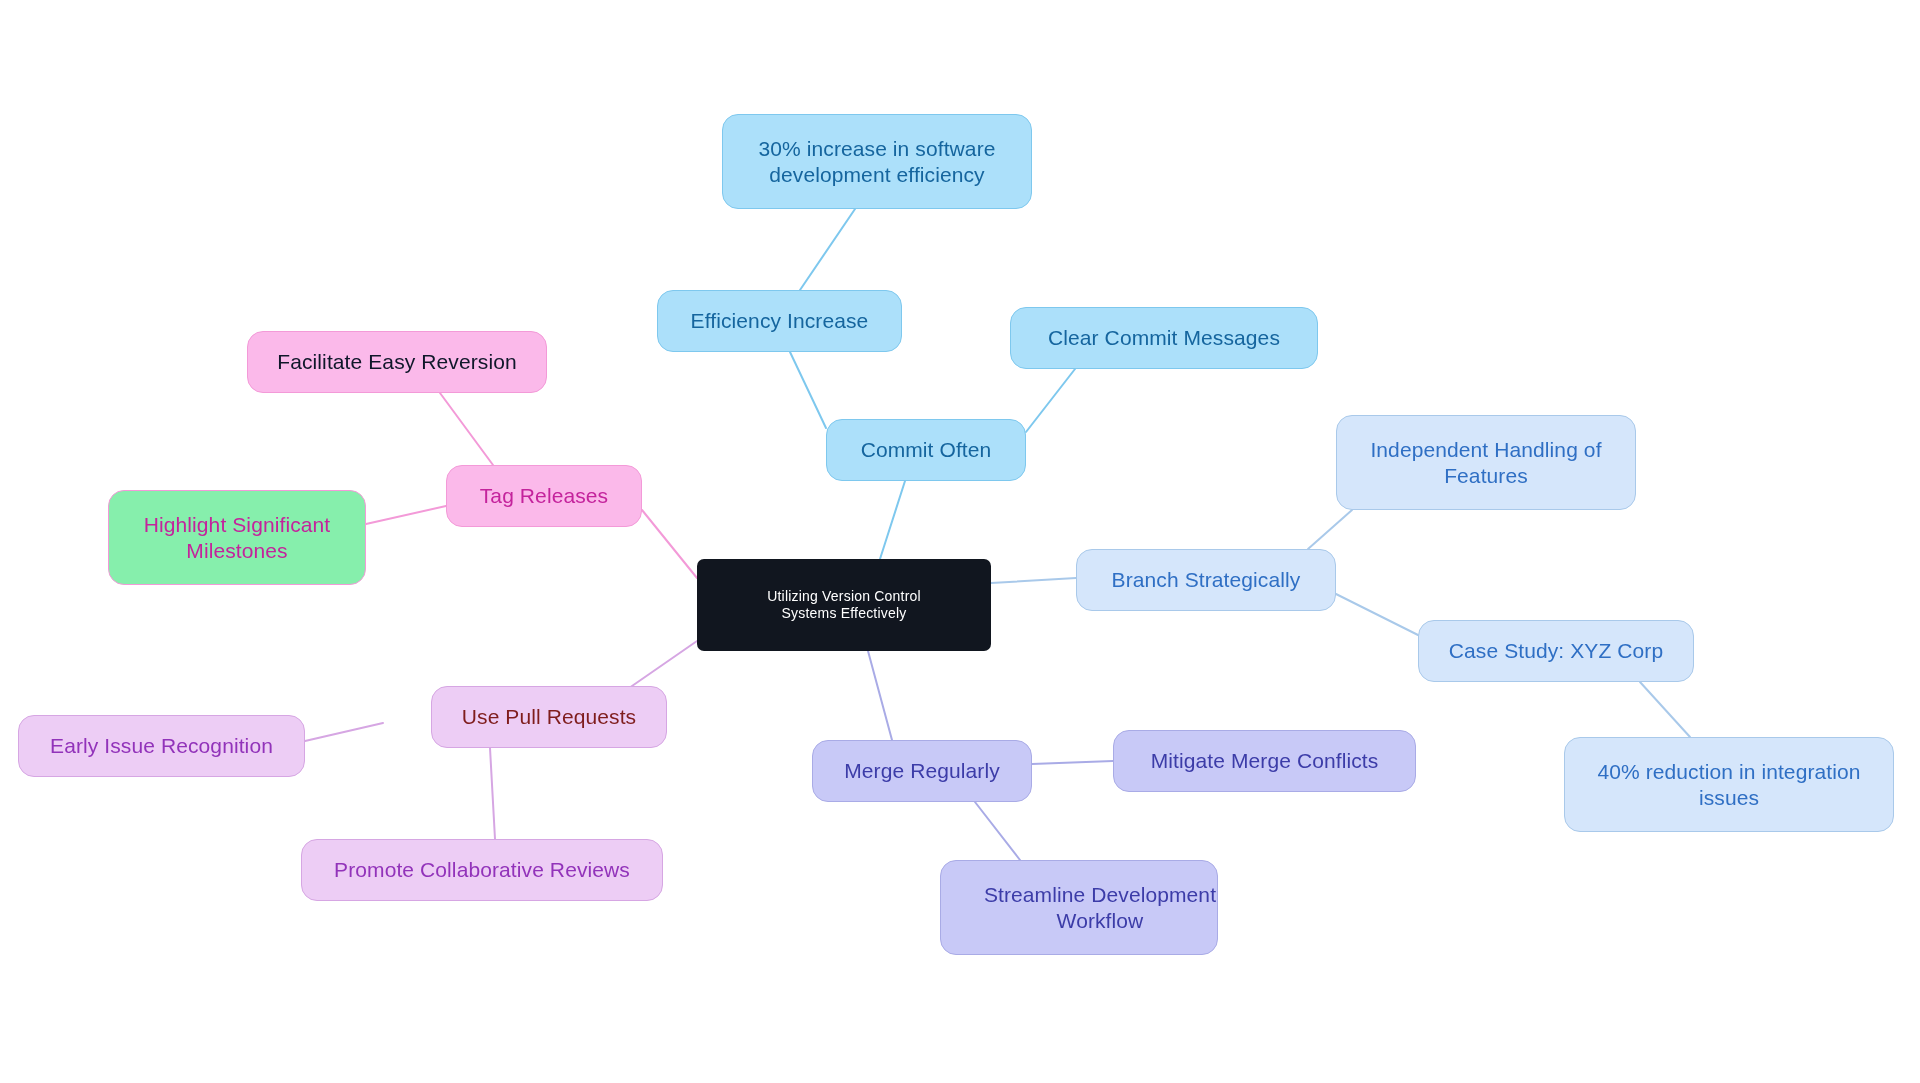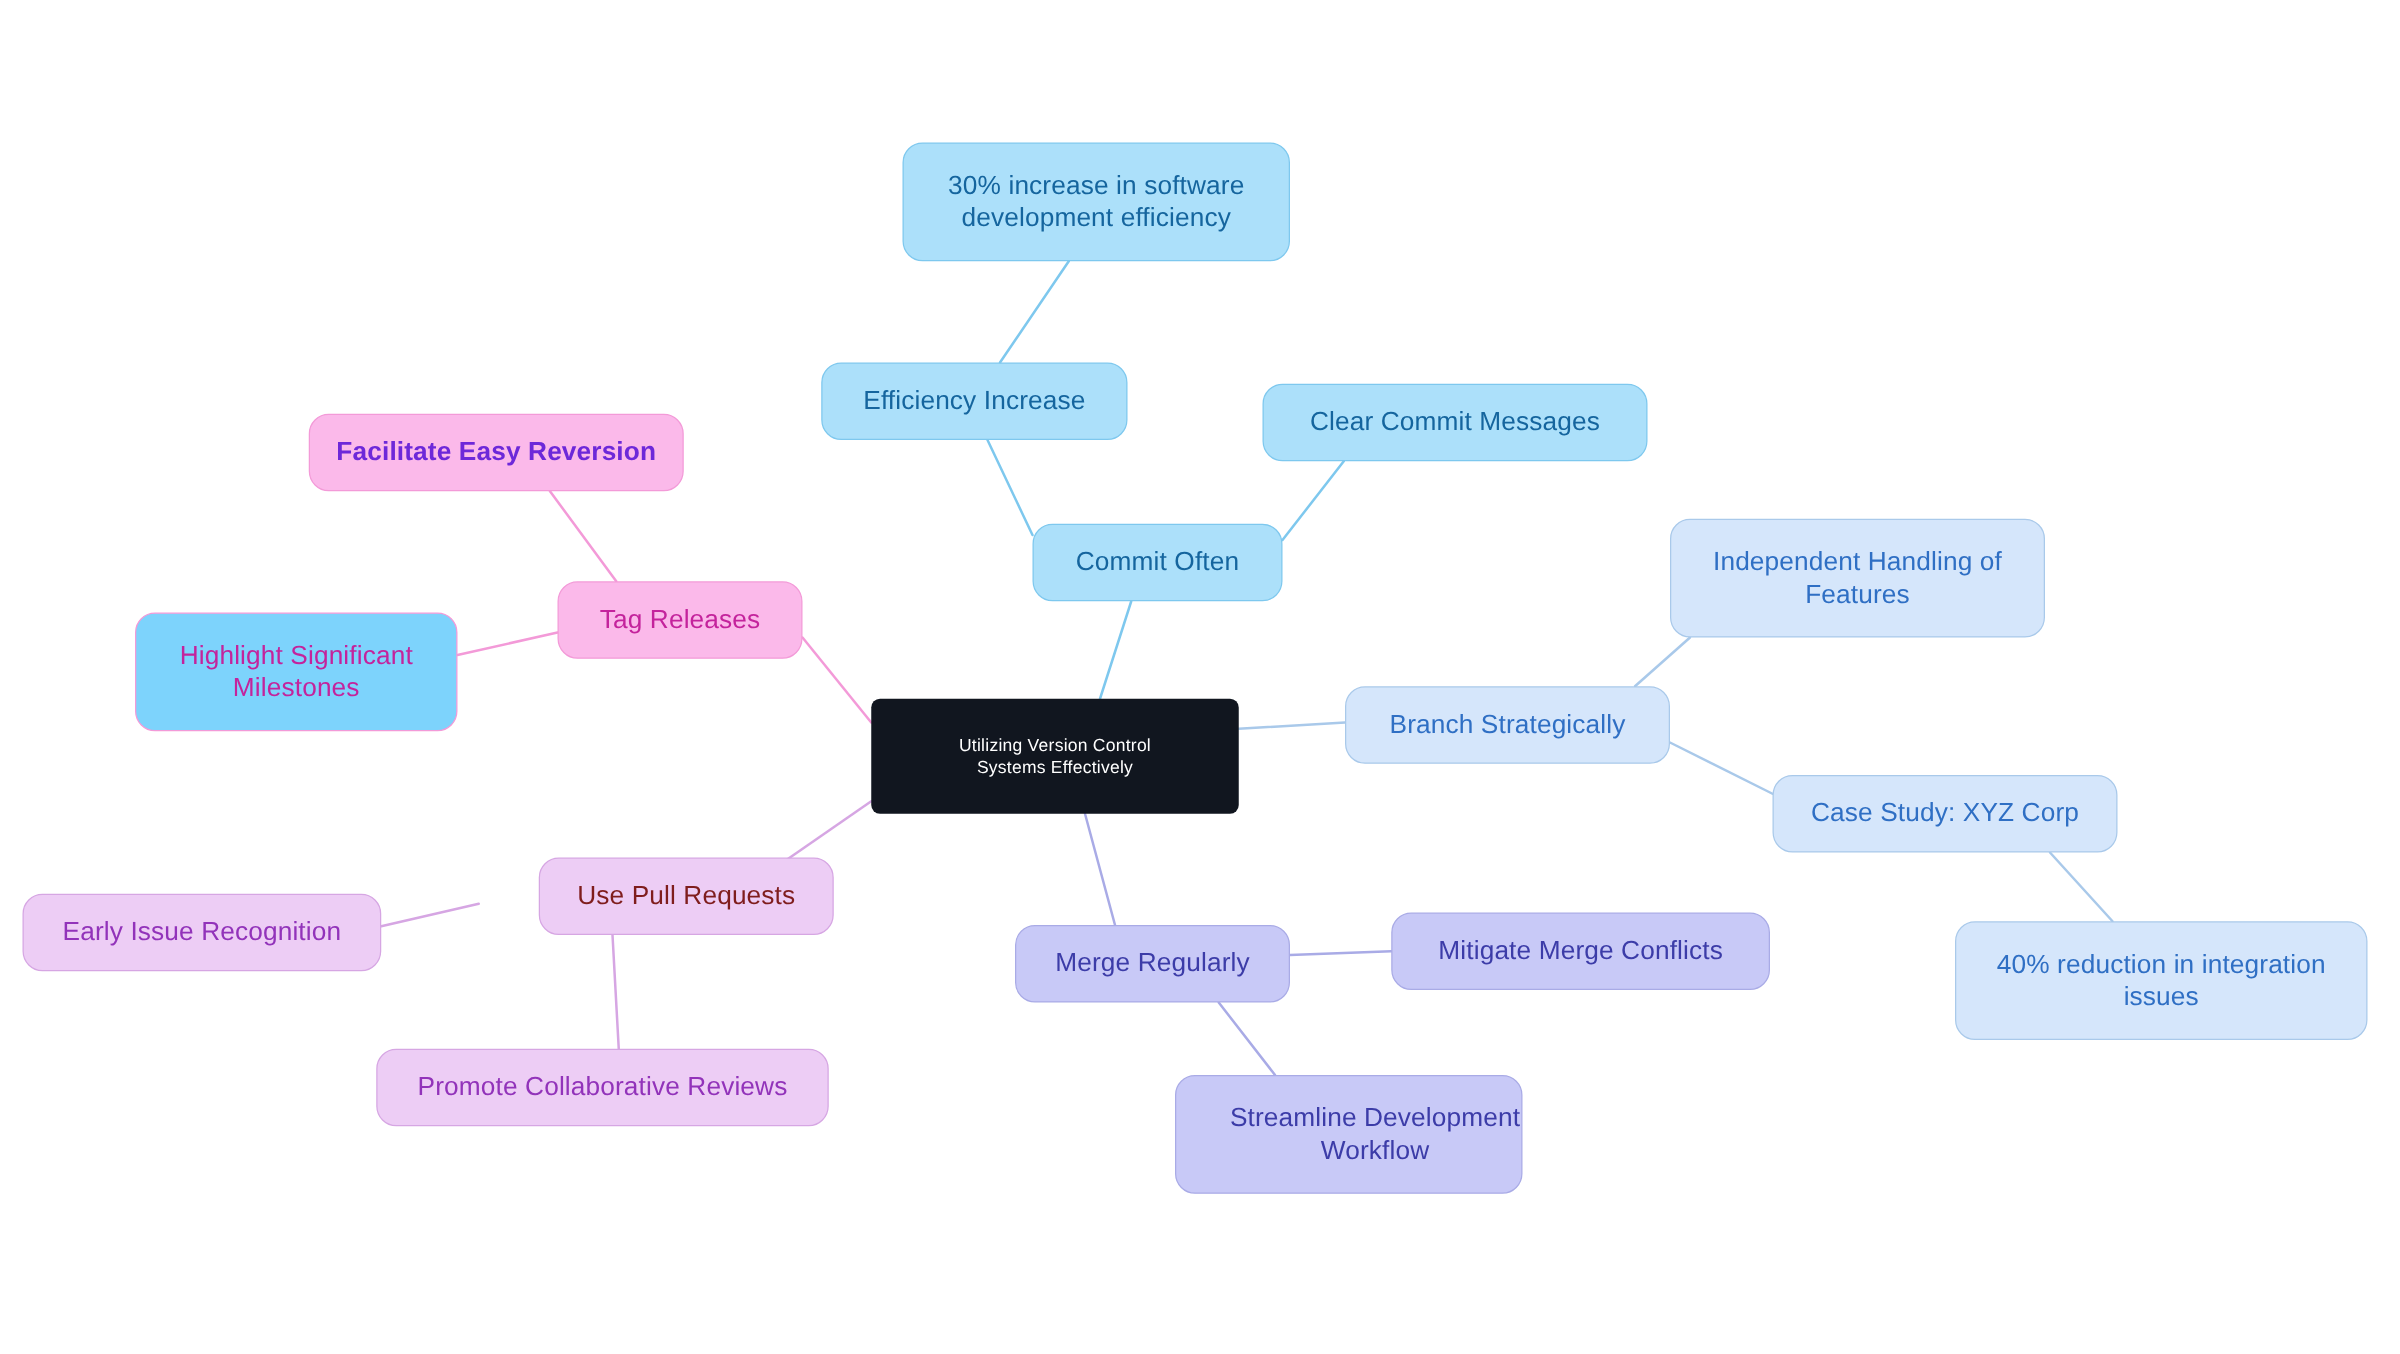--- a/index.html
+++ b/index.html
@@ -84,17 +84,17 @@
       <div class="node lvl2" style="left: 1564px; top: 737px; width: 330px; height: 95px; background: rgb(213, 230, 251); border-color: rgb(169, 201, 234); color: rgb(47, 111, 196);">40% reduction in integration
 issues</div>
       <div class="node lvl1" style="left: 812px; top: 740px; width: 220px; height: 62px; background: rgb(200, 201, 247); border-color: rgb(169, 171, 230); color: rgb(60, 60, 168);">Merge Regularly</div>
       <div class="node lvl2" style="left: 1113px; top: 730px; width: 303px; height: 62px; background: rgb(200, 201, 247); border-color: rgb(169, 171, 230); color: rgb(60, 60, 168);">Mitigate Merge Conflicts</div>
       <div class="node lvl2" style="left: 940px; top: 860px; width: 278px; height: 95px; background: rgb(200, 201, 247); border-color: rgb(169, 171, 230); color: rgb(60, 60, 168); padding-left: 42px;">Streamline Development
 Workflow</div>
       <div class="node lvl1" style="left: 383px; top: 686px; width: 236px; height: 62px; background: rgb(237, 205, 245); border-color: rgb(214, 166, 227); color: #7f1d1d; margin-left: 48px;">Use Pull Requests</div>
       <div class="node lvl2" style="left: 18px; top: 715px; width: 287px; height: 62px; background: rgb(237, 205, 245); border-color: rgb(214, 166, 227); color: rgb(146, 51, 186); text-align: right;">Early Issue Recognition</div>
       <div class="node lvl2" style="left: 301px; top: 839px; width: 362px; height: 62px; background: rgb(237, 205, 245); border-color: rgb(214, 166, 227); color: rgb(146, 51, 186);">Promote Collaborative Reviews</div>
       <div class="node lvl1" style="left: 446px; top: 465px; width: 196px; height: 62px; background: rgb(251, 185, 234); border-color: rgb(243, 154, 216); color: rgb(196, 35, 156);">Tag Releases</div>
-      <div class="node lvl2" style="left: 247px; top: 331px; width: 300px; height: 62px; background: rgb(251, 185, 234); border-color: rgb(243, 154, 216); color: #6d28d9; font-weight: bold;">Facilitate Easy Reversion</div>
-      <div class="node lvl2" style="left: 108px; top: 490px; width: 258px; height: 95px; background: #7dd3fc; border-color: rgb(243, 154, 216); color: rgb(196, 35, 156);">Highlight Significant
+      <div class="node lvl2" style="left: 247px; top: 331px; width: 300px; height: 62px; background: rgb(251, 185, 234); border-color: rgb(243, 154, 216); color: #0f172a;">Facilitate Easy Reversion</div>
+      <div class="node lvl2" style="left: 108px; top: 490px; width: 258px; height: 95px; background: #86efac; border-color: rgb(243, 154, 216); color: rgb(196, 35, 156);">Highlight Significant
 Milestones</div>
     </div>
 </div>
 
 </body></html>

